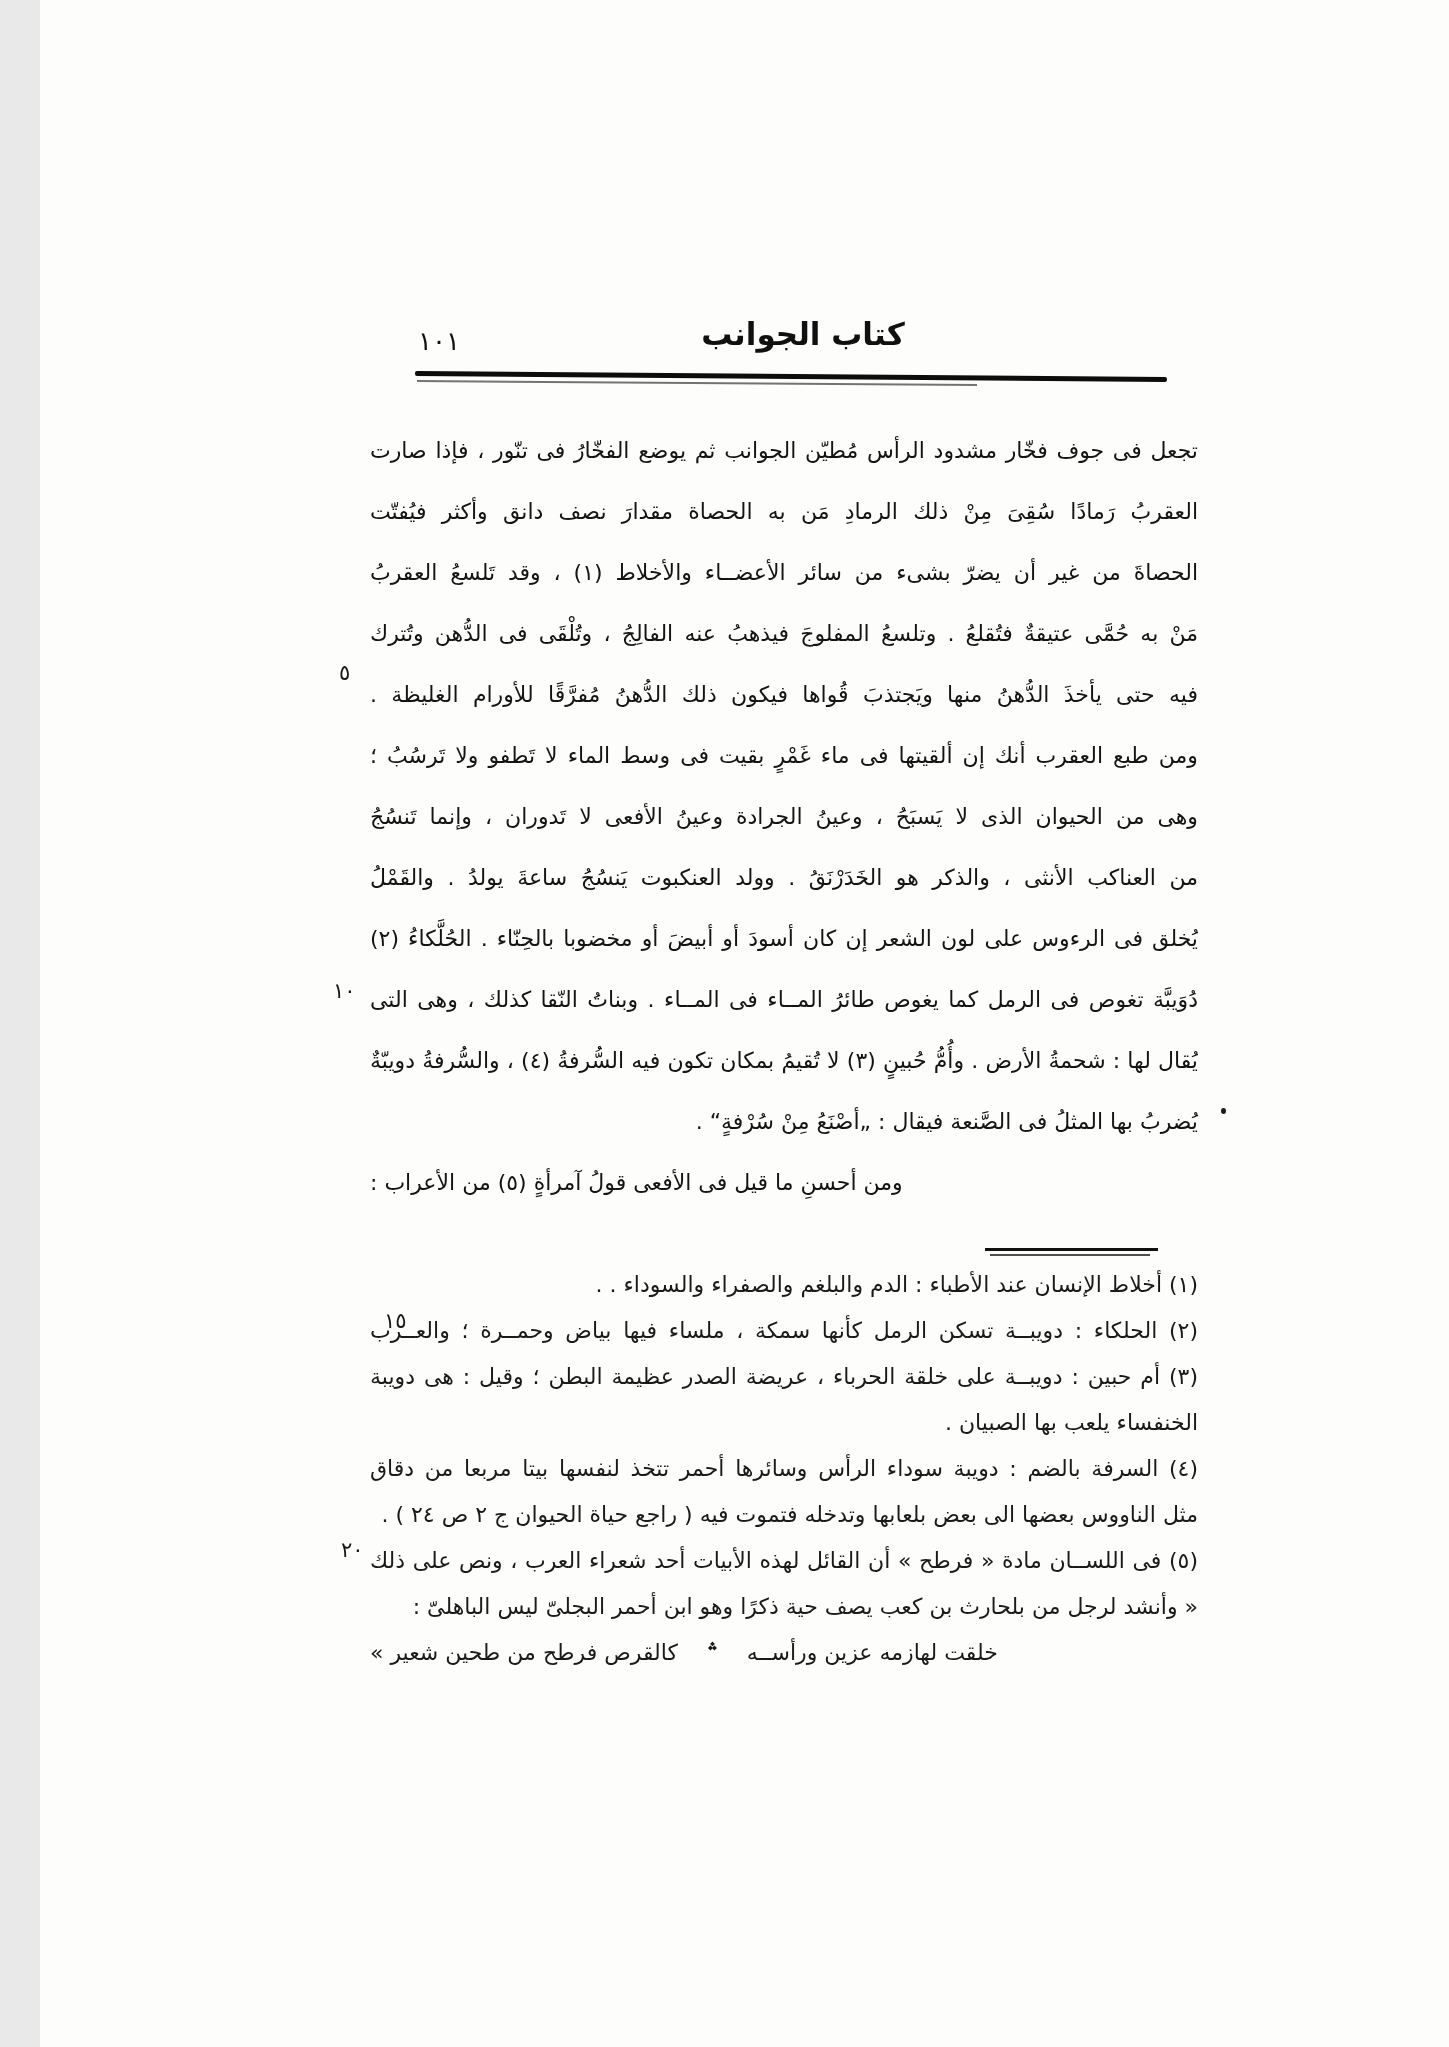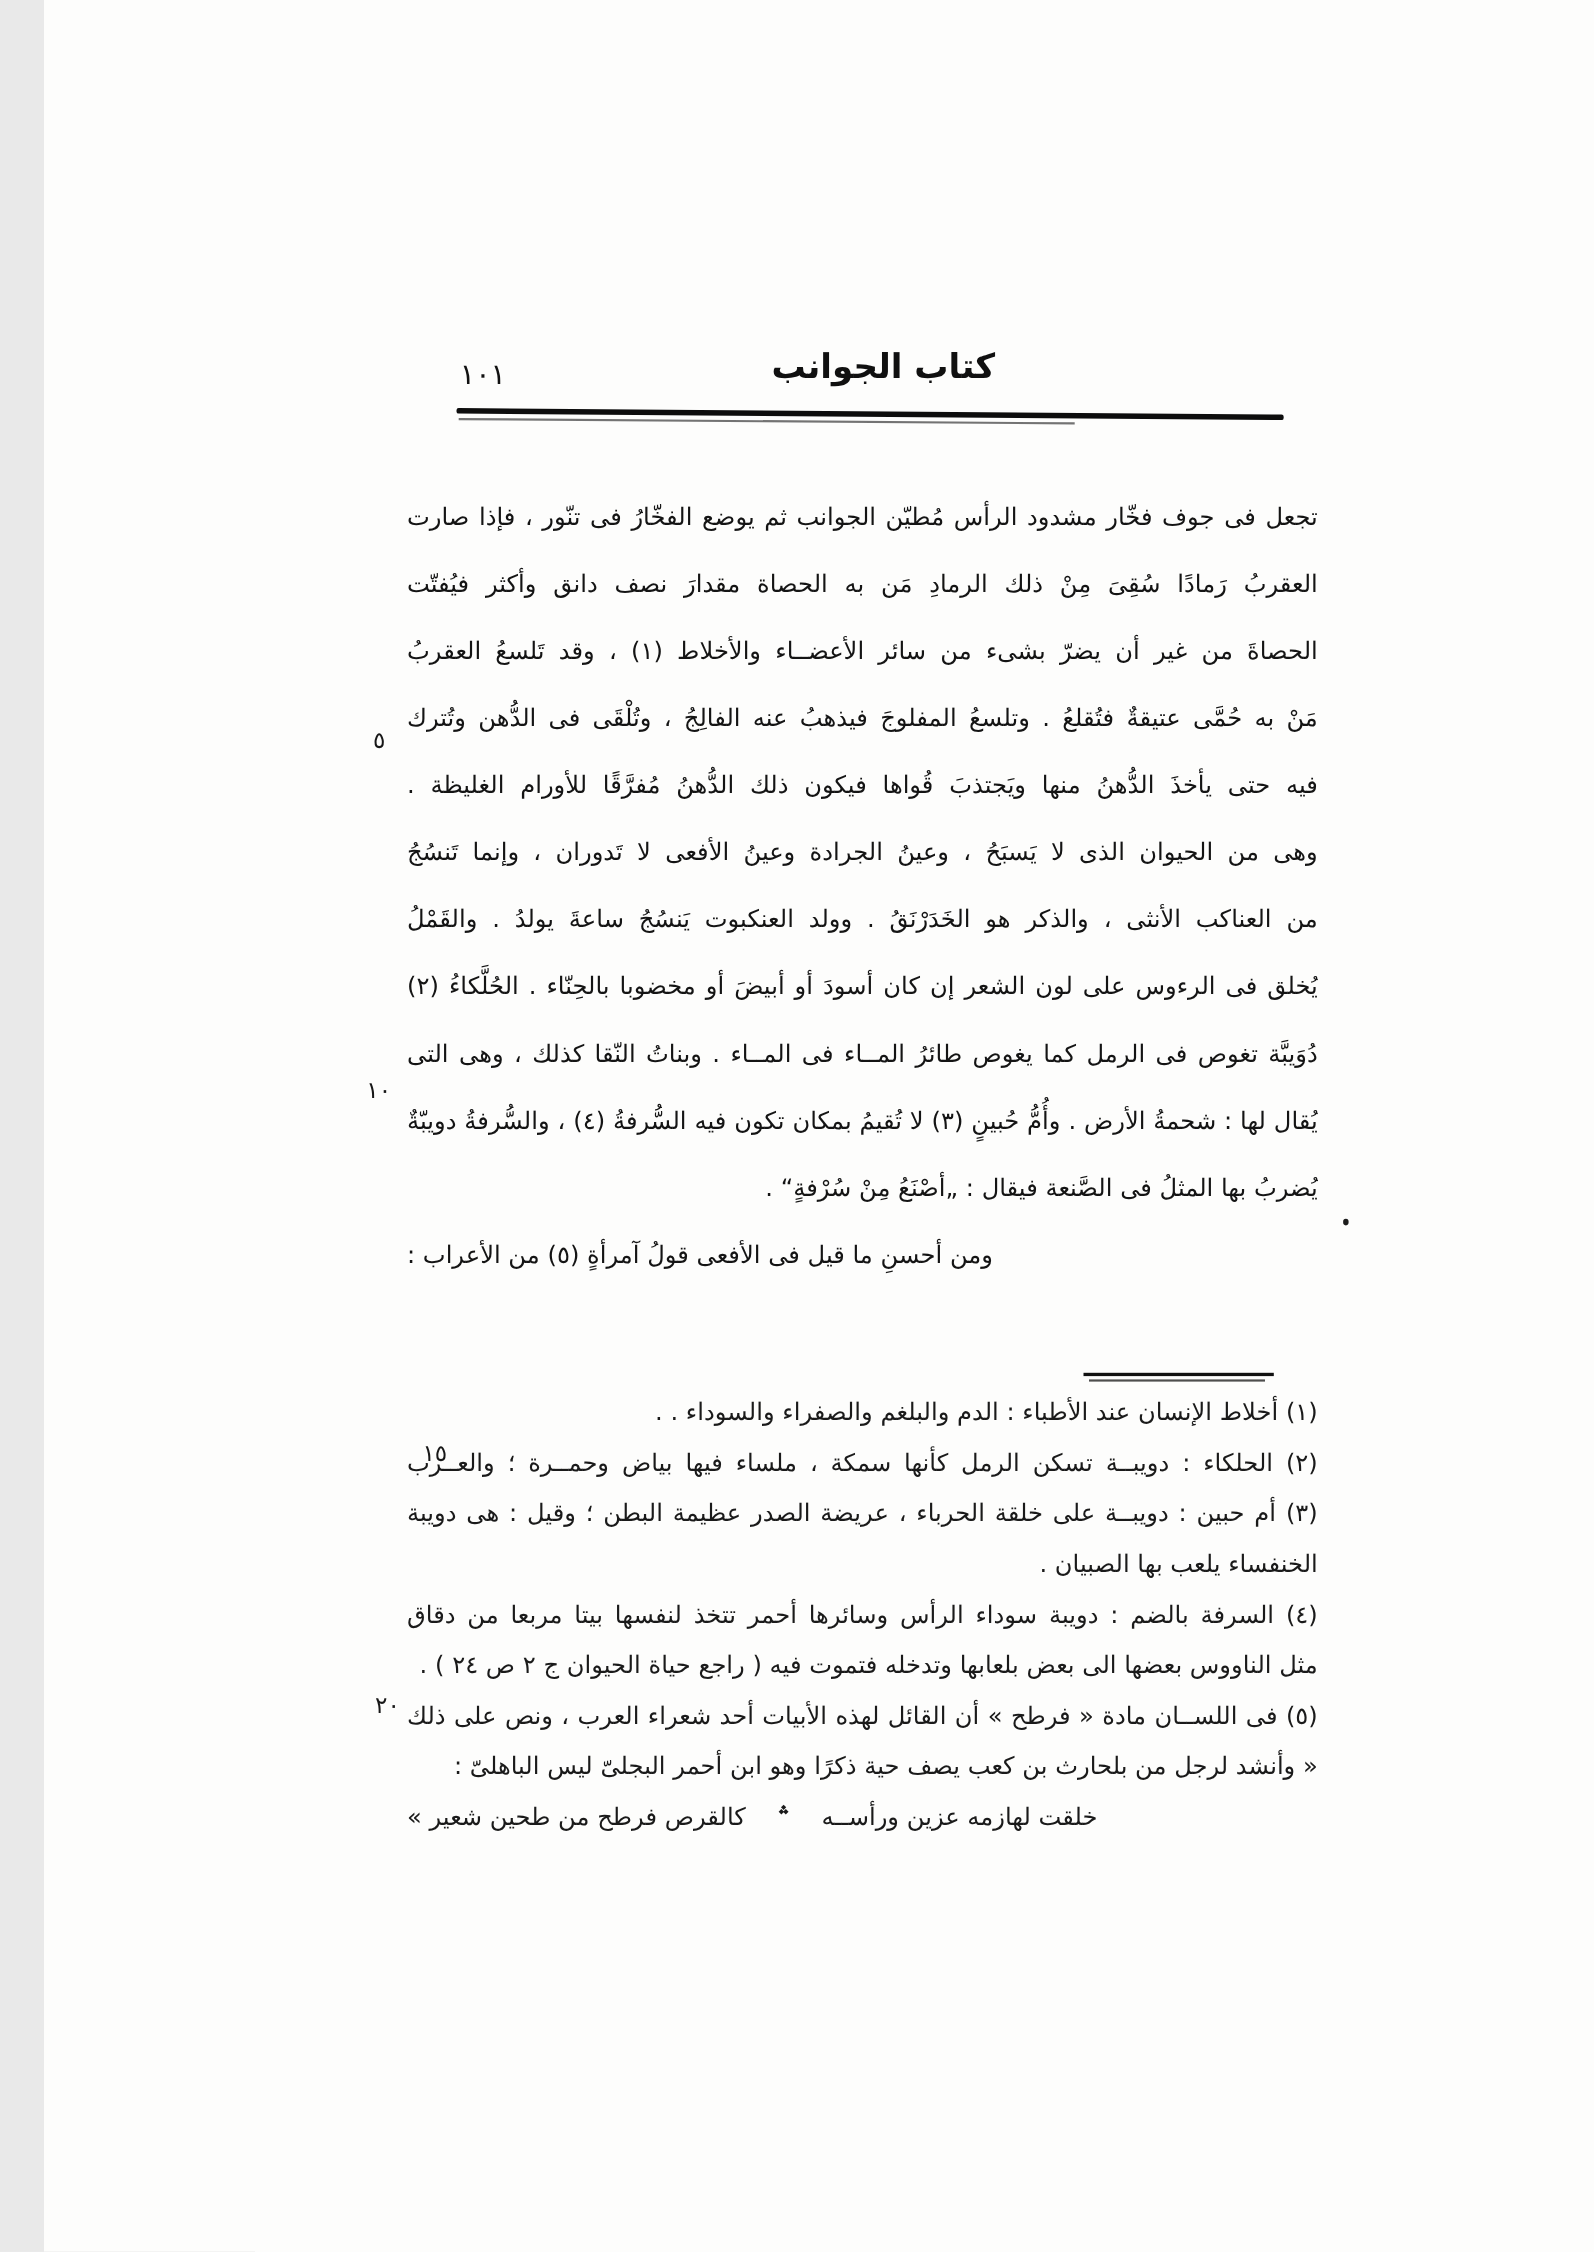--- a/index.html
+++ b/index.html
@@ -25,21 +25,21 @@
     position:absolute;left:375px;top:371px;width:752px;height:5px;
     background:#0d0d0d;transform:rotate(0.45deg);transform-origin:left center;
     border-radius:2px;
   }
   .head-rule-echo{
     position:absolute;left:377px;top:380px;width:560px;height:2px;
     background:#2a2a2a;opacity:.65;transform:rotate(0.4deg);transform-origin:left center;
   }
   
   .body-text{
-    position:absolute;left:330px;top:440px;width:828px;
+    position:absolute;left:330px;top:420px;width:828px;
     font-size:22px;line-height:61px;color:#141414;
   }
   .bline{height:61px;white-space:nowrap;text-align:justify;}
   .bline.just{text-align:justify;text-align-last:justify;white-space:normal;overflow:hidden;}
   .bline.endline{text-align:right;white-space:nowrap;}
   .bline.indented{text-align:left;padding-right:30px;white-space:nowrap;}
   
   .margin-num{
     position:absolute;font-size:21px;color:#171717;
   }
@@ -79,20 +79,21 @@
   <div class="margin-num mn10">١٠</div>
   <div class="margin-num mn15">١٥</div>
   <div class="margin-num mn20">٢٠</div>
 
   <div class="body-text">
     <div class="bline just">تجعل فى جوف فخّار مشدود الرأس مُطيّن الجوانب ثم يوضع الفخّارُ فى تنّور ، فإذا صارت</div>
     <div class="bline just">العقربُ رَمادًا سُقِىَ مِنْ ذلك الرمادِ مَن به الحصاة مقدارَ نصف دانق وأكثر فيُفتّت</div>
     <div class="bline just">الحصاةَ من غير أن يضرّ بشىء من سائر الأعضــاء والأخلاط (١) ، وقد تَلسعُ العقربُ</div>
     <div class="bline just">مَنْ به حُمَّى عتيقةٌ فتُقلعُ . وتلسعُ المفلوجَ فيذهبُ عنه الفالِجُ ، وتُلْقَى فى الدُّهن وتُترك</div>
     <div class="bline just">فيه حتى يأخذَ الدُّهنُ منها ويَجتذبَ قُواها فيكون ذلك الدُّهنُ مُفرَّقًا للأورام الغليظة .</div>
+    <div class="bline just">ومن طبع العقرب أنك إن ألقيتها فى ماء غَمْرٍ بقيت فى وسط الماء لا تَطفو ولا تَرسُبُ ؛</div>
     <div class="bline just">وهى من الحيوان الذى لا يَسبَحُ ، وعينُ الجرادة وعينُ الأفعى لا تَدوران ، وإنما تَنسُجُ</div>
     <div class="bline just">من العناكب الأنثى ، والذكر هو الخَدَرْنَقُ . وولد العنكبوت يَنسُجُ ساعةَ يولدُ . والقَمْلُ</div>
     <div class="bline just">يُخلق فى الرءوس على لون الشعر إن كان أسودَ أو أبيضَ أو مخضوبا بالحِنّاء . الحُلَّكاءُ (٢)</div>
     <div class="bline just">دُوَيبَّة تغوص فى الرمل كما يغوص طائرُ المــاء فى المــاء . وبناتُ النّقا كذلك ، وهى التى</div>
     <div class="bline just">يُقال لها : شحمةُ الأرض . وأُمُّ حُبينٍ (٣) لا تُقيمُ بمكان تكون فيه السُّرفةُ (٤) ، والسُّرفةُ دويبّةٌ</div>
     <div class="bline endline">يُضربُ بها المثلُ فى الصَّنعة فيقال : „أصْنَعُ مِنْ سُرْفةٍ“ .</div>
     <div class="bline indented">ومن أحسنِ ما قيل فى الأفعى قولُ آمرأةٍ (٥) من الأعراب :</div>
   </div>
 
   <div class="ink-speck"></div>

